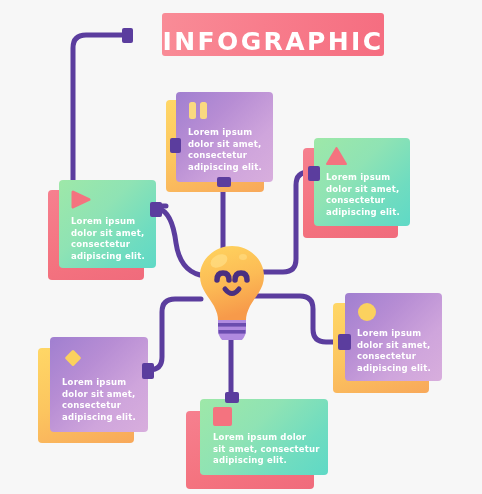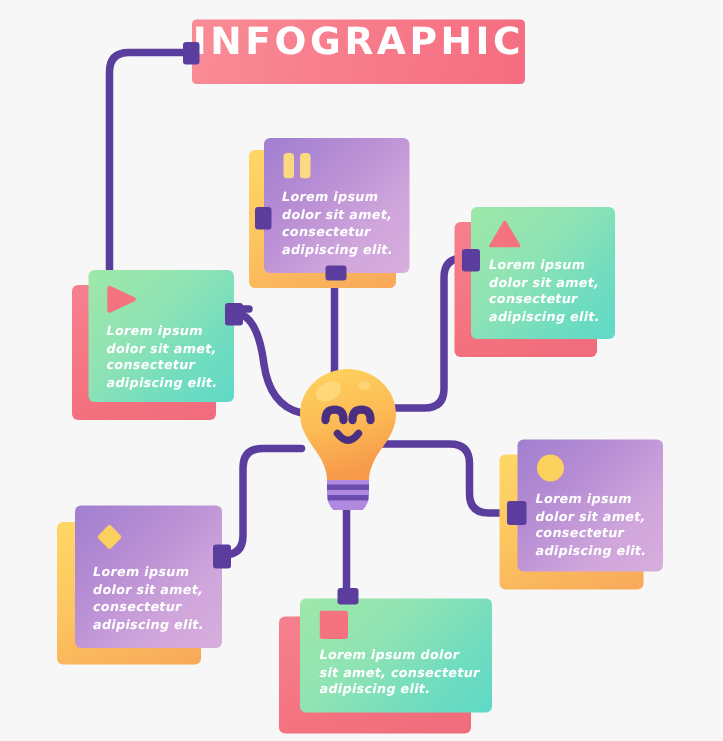--- a/index.html
+++ b/index.html
@@ -8,40 +8,40 @@
     background:#f7f7f7;
     font-family:"DejaVu Sans", sans-serif;
     overflow:hidden;
     position:relative;
   }
   #stage{position:absolute;inset:0;width:482px;height:494px;}
   #wires{position:absolute;left:0;top:0;width:482px;height:494px;}
 
   .card-group{position:absolute;}
   .card-back{position:absolute;border-radius:4px;}
-  .card-front{position:absolute;border-radius:4px;overflow:hidden;font-style:italic;}
+  .card-front{position:absolute;border-radius:4px;overflow:hidden;}
   .card-body{
     position:absolute;
     color:#ffffff;
     font-weight:bold;
     letter-spacing:.2px;
   }
   .icon{position:absolute;}
 
   
   .g-purple{background:linear-gradient(135deg,#a07fd0 0%,#b78dd4 35%,#cfa5dc 70%,#d8aedd 100%);}
   .g-green{background:linear-gradient(135deg,#9ee8a8 0%,#8fe3b4 40%,#6fdcc0 75%,#5fd9c6 100%);}
   .g-yellow{background:linear-gradient(160deg,#ffd766 0%,#fcc55f 50%,#f8a85a 100%);}
   .g-pink{background:linear-gradient(160deg,#f6808f 0%,#f4737f 60%,#f06b7c 100%);}
   .g-banner{background:linear-gradient(100deg,#f98c97 0%,#f87d8c 45%,#f56d80 100%);}
 
   #banner{
     position:absolute;
     border-radius:3px;
-    display:flex;align-items:flex-start;justify-content:center;
+    display:flex;align-items:flex-end;justify-content:center;margin-left:34px;
   }
   #banner-text{
     color:#ffffff;
     font-weight:bold;
     font-size:25px;
     letter-spacing:2.4px;
   }
 
   .nub{position:absolute;background:#5b3d9e;border-radius:2px;}
 

